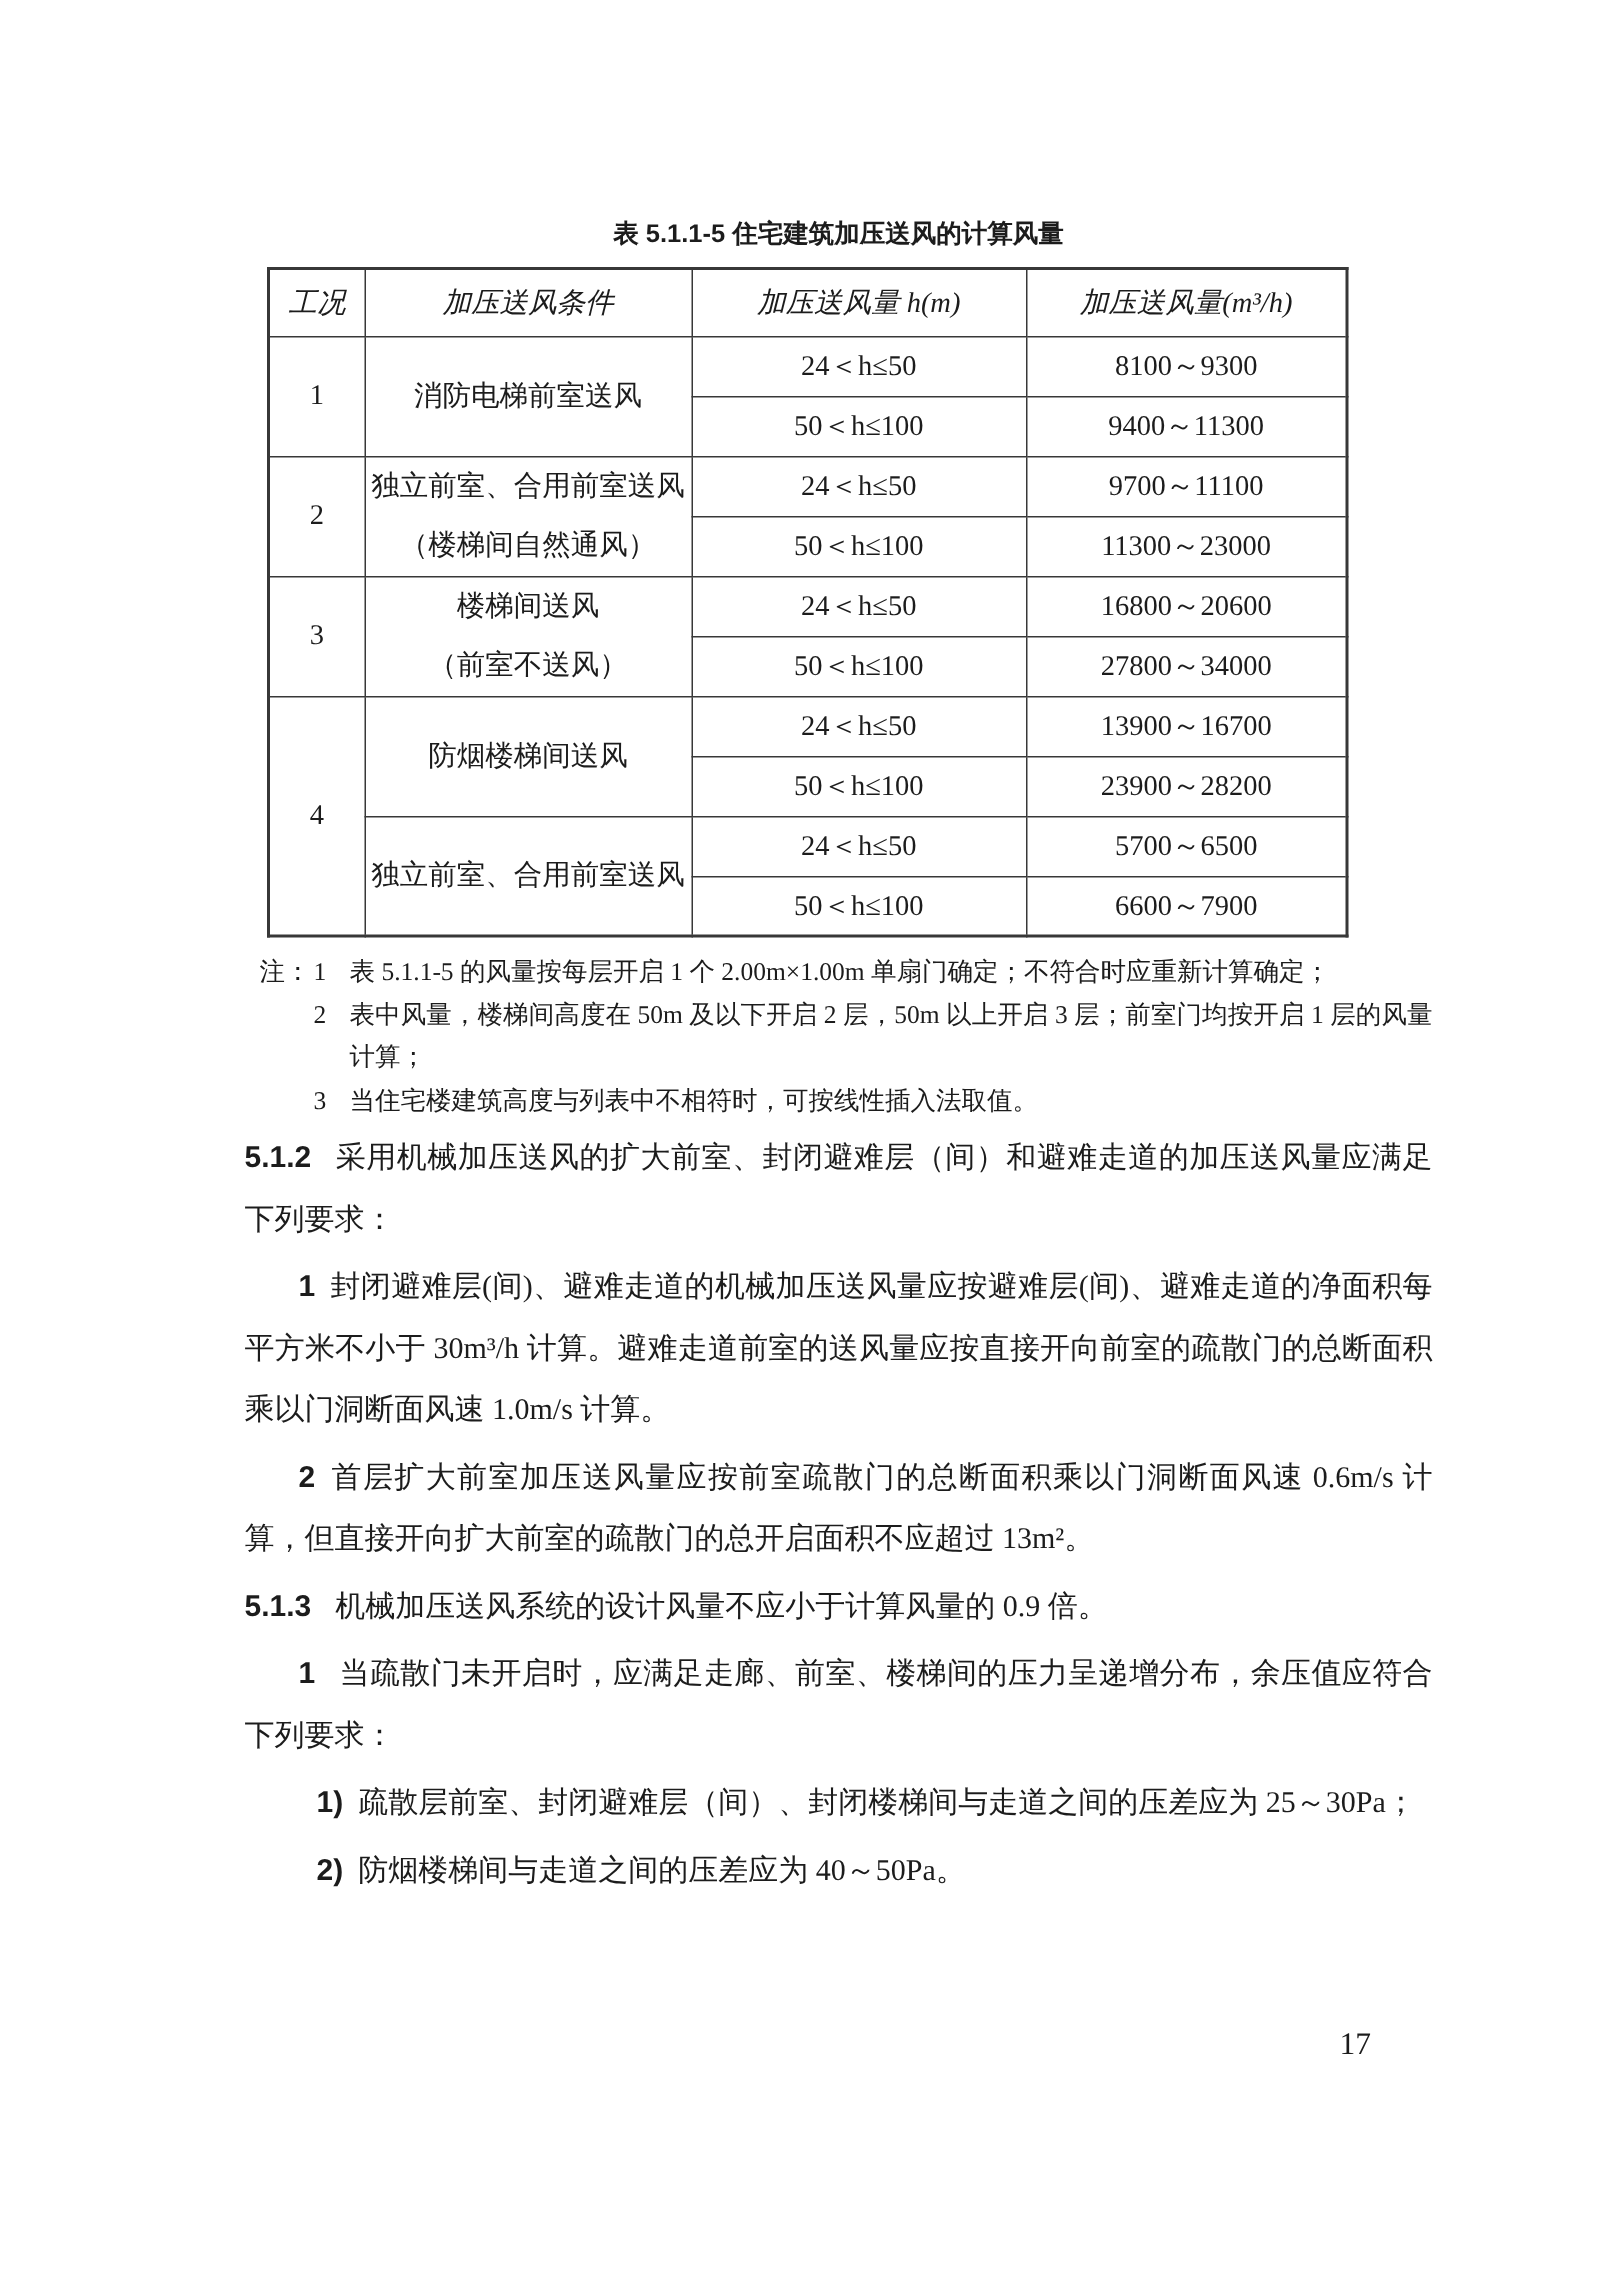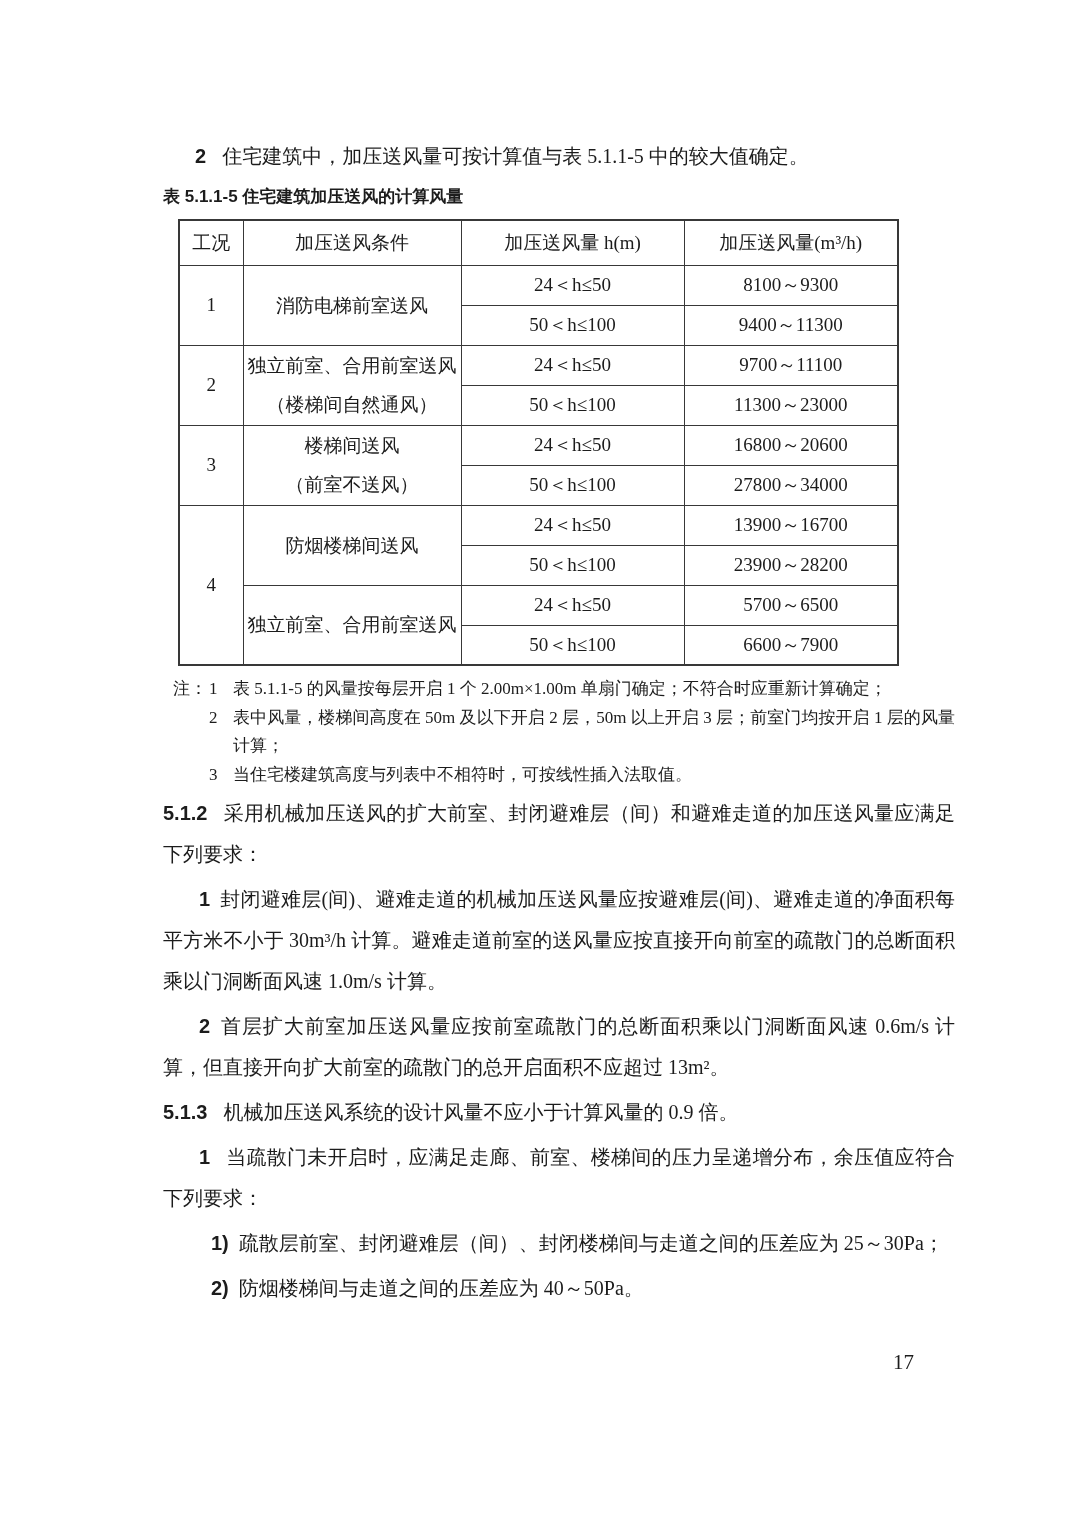--- a/index.html
+++ b/index.html
@@ -24,42 +24,42 @@
   .num-sec{margin-right:0.8em;}
   .num-item{margin-right:0.5em;}
   .num-sub{margin-right:0.5em;}
   .indent-intro{text-indent:1.6em;}
   .indent-item{text-indent:1.8em;}
   .indent-sub{text-indent:2.4em;}
   .para{margin-top:4px;}
 
   .table-title{
     margin:6px 0 0 0;
-    text-align:left;
+    text-align:center;
     font-size:17px;
     font-weight:bold;
     font-family:"Liberation Sans","DejaVu Sans",sans-serif;
     line-height:28px;
   }
   table.spec{
     border-collapse:collapse;
     table-layout:fixed;
     width:721px;
     margin:8px 0 0 15px;
     border:2px solid #383838;
   }
   table.spec th, table.spec td{
     border:1px solid #383838;
     text-align:center;
     vertical-align:middle;
     font-size:19px;
     font-weight:normal;
     padding:0;
   }
-  table.spec thead tr{height:45px;}
+  table.spec thead tr{height:45px;font-style:italic;}
   table.spec tbody tr{height:40px;}
   td.cond{white-space:pre-line;line-height:39px;}
 
   .notes{
     margin:9px 0 0 10px;
     font-size:17px;
     line-height:28.5px;
   }
   .note-row{display:flex;text-align:justify;}
   .note-label{width:36px;flex:0 0 36px;}
@@ -70,21 +70,20 @@
     position:absolute;
     left:893px;top:1350px;
     font-size:21px;
   }
 </style>
 </head>
 <body>
 
 <div class="content">
 
-  <p class="indent-intro"><span class="num num-sec">2</span><span>住宅建筑中，加压送风量可按计算值与表 5.1.1-5 中的较大值确定。</span></p>
 
   <div class="table-title">表 5.1.1-5 住宅建筑加压送风的计算风量</div>
 
   <table class="spec">
     <colgroup>
       <col style="width:64px">
         <col style="width:218px">
         <col style="width:223px">
         <col style="width:214px">
     </colgroup>

